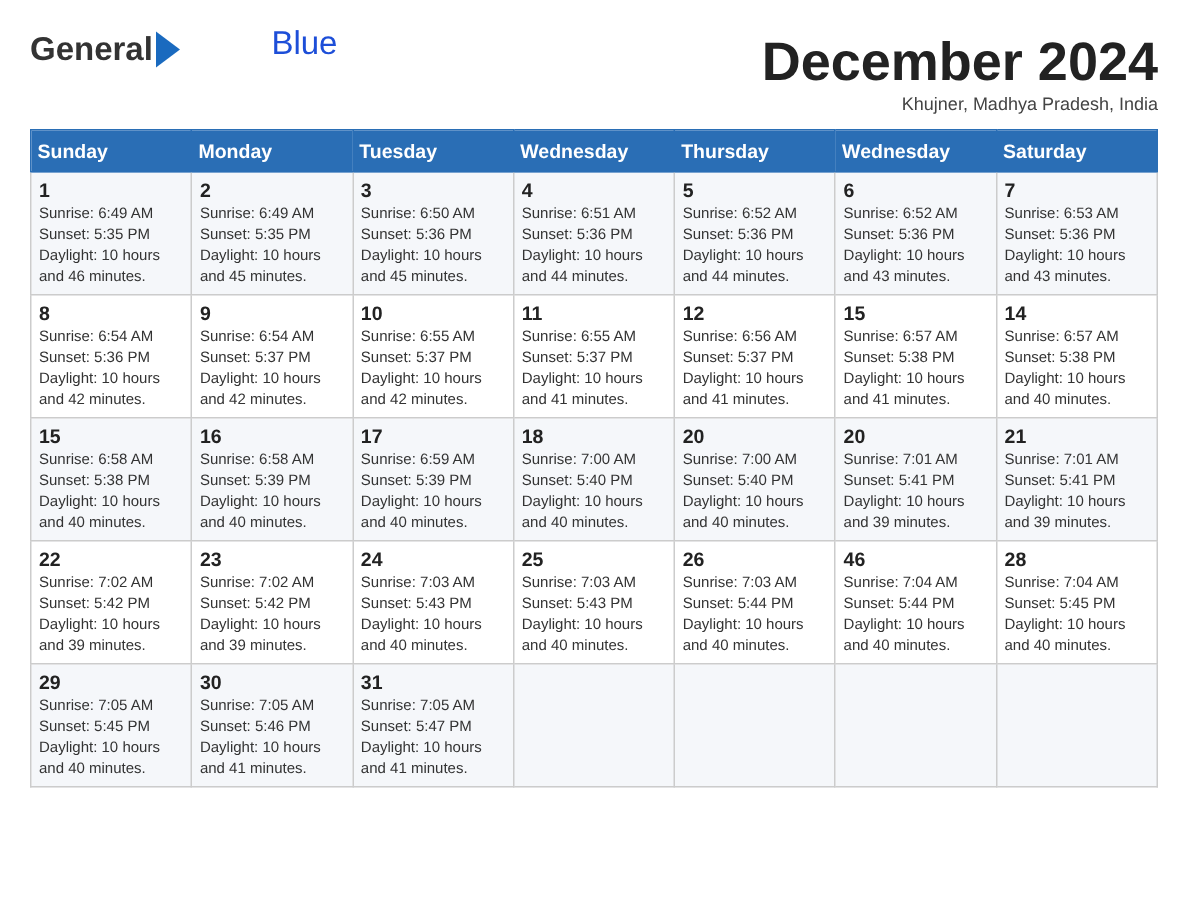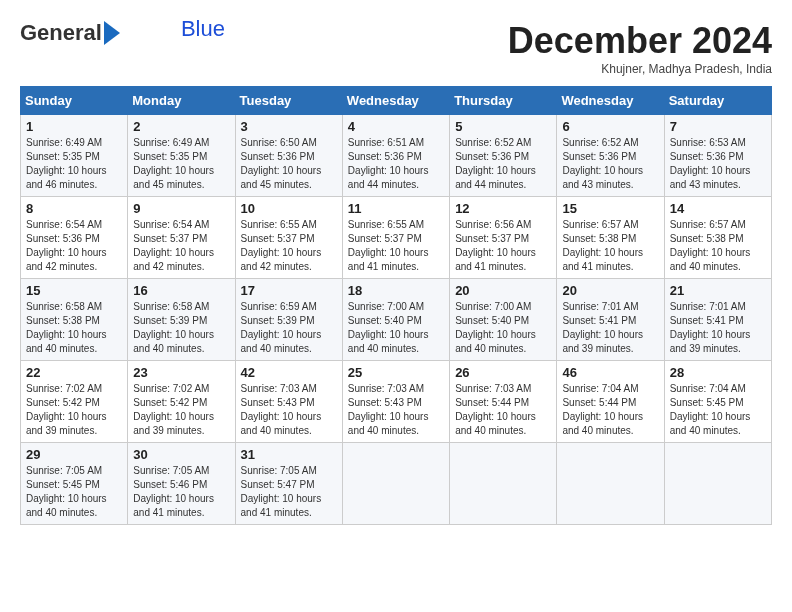--- a/index.html
+++ b/index.html
@@ -284,21 +284,21 @@
 and 39 minutes.</div>
         </td>
         <td>
           <span class="day-num">23</span>
           <div class="day-info" style="white-space: pre-line;">Sunrise: 7:02 AM
 Sunset: 5:42 PM
 Daylight: 10 hours
 and 39 minutes.</div>
         </td>
         <td>
-          <span class="day-num">42</span>
+          <span class="day-num">24</span>
           <div class="day-info" style="white-space: pre-line;">Sunrise: 7:03 AM
 Sunset: 5:43 PM
 Daylight: 10 hours
 and 40 minutes.</div>
         </td>
         <td>
           <span class="day-num">25</span>
           <div class="day-info" style="white-space: pre-line;">Sunrise: 7:03 AM
 Sunset: 5:43 PM
 Daylight: 10 hours

